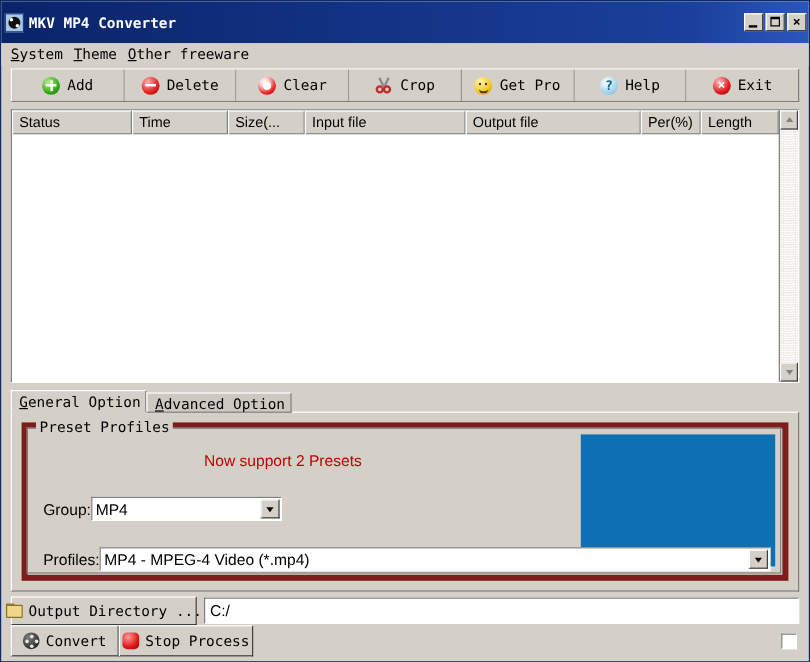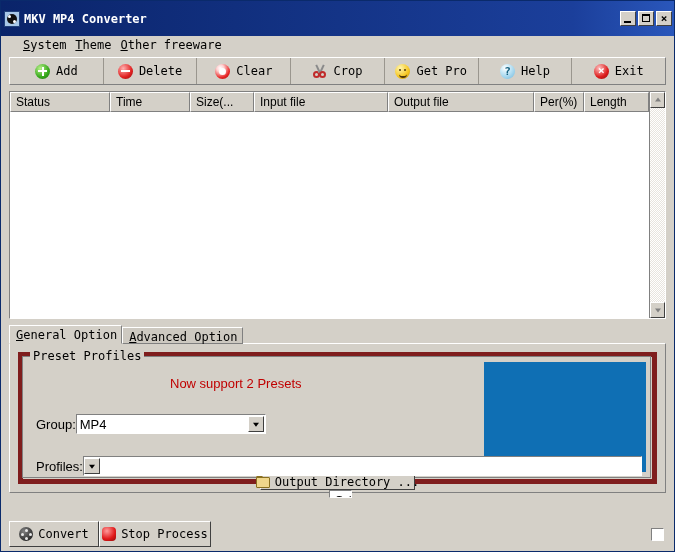--- a/index.html
+++ b/index.html
@@ -92,21 +92,21 @@
     box-sizing: border-box;
   }
   .win-btn .gclose { font-weight: bold; font-size: 11px; }
 
   
   .menubar {
     height: 18px;
     background: #d4d0c8;
     display: flex;
     align-items: center;
-    padding-left: 19px;
+    padding-left: 5px;
     border-bottom: 1px solid #d4d0c8;
   }
   .menu-item {
     font-family: "DejaVu Sans Mono", monospace;
     font-size: 12px;
     color: #000;
     padding: 1px 6px 1px 3px;
     white-space: nowrap;
   }
   .menu-item u { text-decoration: underline; }
@@ -382,21 +382,21 @@
   .combo {
     height: 20px;
     background: #ffffff;
     border: 1px solid;
     border-color: #808080 #ffffff #ffffff #808080;
     box-sizing: border-box;
     display: flex;
     align-items: center;
     position: relative;
   }
-  .combo.grp { width: 190px; }
+  .combo.grp { width: 159px; }
   .combo.prof { flex: 1 1 auto; }
   .combo-text {
     font-family: "Liberation Sans", sans-serif;
     font-size: 13px;
     color: #000;
     padding-left: 3px;
     white-space: nowrap;
     overflow: hidden;
     flex: 1 1 auto;
   }
@@ -416,25 +416,24 @@
     transform: translate(-50%,-30%);
     width: 0; height: 0;
     border-left: 3px solid transparent;
     border-right: 3px solid transparent;
     border-top: 4px solid #000000;
   }
 
   
   .outrow {
     position: absolute;
-    left: 8px; right: 8px; top: 473px;
+    left: 8px; right: 8px; top: 496px;
     height: 24px;
     display: flex;
     align-items: center;
-    flex-direction: column;
   }
   .btn-3d {
     background: #d4d0c8;
     border: 1px solid;
     border-color: #ffffff #404040 #404040 #ffffff;
     box-sizing: border-box;
     display: flex;
     align-items: center;
     justify-content: center;
     gap: 5px;
@@ -642,20 +641,21 @@
         <span class="fld-label">Group:</span>
         <span class="combo grp">
           <span class="combo-text">MP4</span>
           <span class="combo-btn"></span>
         </span>
       </div>
 
       <div class="field-row row-profile">
         <span class="fld-label">Profiles:</span>
         <span class="combo prof">
+          <span class="combo-text">MP4 - MPEG-4 Video (*.mp4)</span>
           <span class="combo-btn"></span>
         </span>
       </div>
     </div>
   </div>
 
   <div class="outrow">
     <div class="btn-3d btn-outdir">
       <span class="folder-ico">
           <i class="tab"></i>

